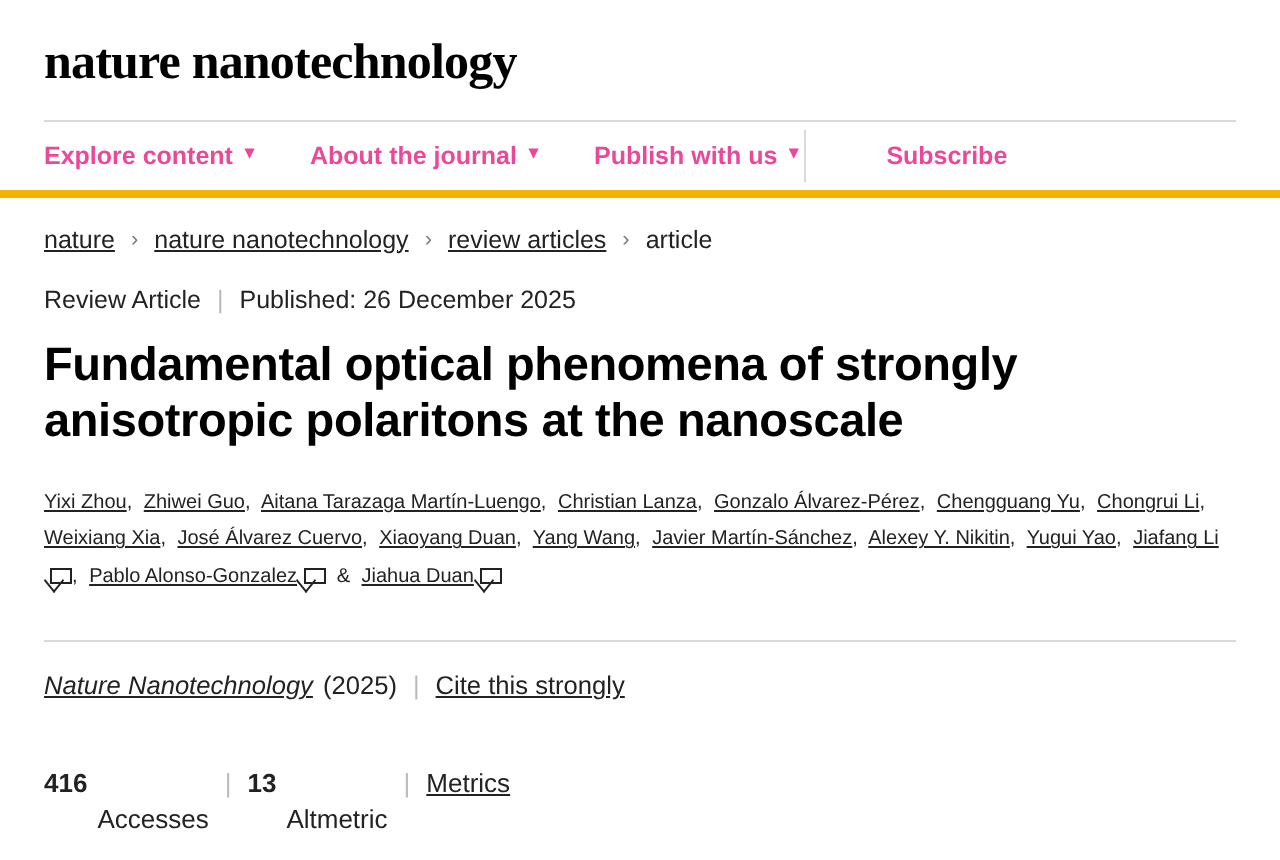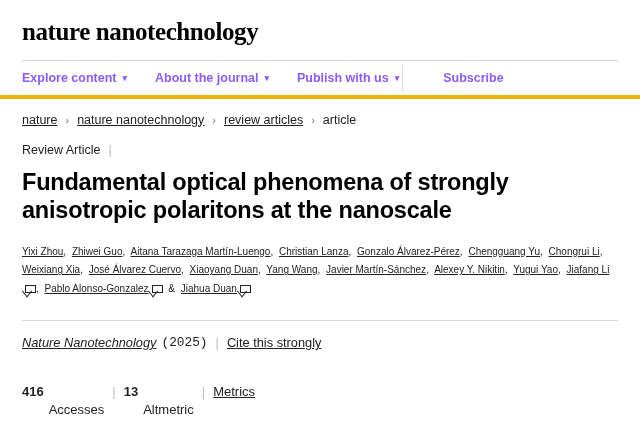--- a/index.html
+++ b/index.html
@@ -39,24 +39,24 @@
     border-top: 1px solid #d9d9d9;
     margin: 8px 22px 0 22px;
     display: flex;
     align-items: center;
     height: 34px;
     position: relative;
   }
   .nav-item {
     font-size: 12.5px;
     font-weight: bold;
-    color: #8b5cf6;
+    color: #ec4899;
     margin-right: 28px;
     display: flex;
-    align-items: center;
+    align-items: flex-start;
     white-space: nowrap;
     cursor: pointer;
   }
   .nav-item .caret {
     margin-left: 6px;
     font-size: 9px;
     line-height: 1;
     position: relative;
     top: 1px;
   }
@@ -183,21 +183,20 @@
     display: flex;
     align-items: center;
   }
   .journal-name {
     font-style: italic;
     text-decoration: underline;
     cursor: pointer;
   }
   .journal-year {
     margin-left: 5px;
-    font-family: Liberation Mono, monospace;
   }
   .journal-line .pipe {
     margin: 0 8px;
     color: #bbbbbb;
   }
   .cite-link {
     text-decoration: underline;
     cursor: pointer;
   }
 
@@ -261,20 +260,21 @@
     <a>review articles</a>
     <span class="sep">›</span>
     <span class="current">article</span>
   </div>
 
   <div class="article">
 
     <div class="article-meta">
       <span>Review Article</span>
       <span class="pipe">|</span>
+      <span>Published: 26 December 2025</span>
     </div>
 
     <h1 class="title">Fundamental optical phenomena of strongly anisotropic polaritons at the nanoscale</h1>
 
     <div class="authors">
       <span><span class="author">Yixi Zhou</span><span class="comma">,</span></span>
       <span><span class="author">Zhiwei Guo</span><span class="comma">,</span></span>
       <span><span class="author">Aitana Tarazaga Martín-Luengo</span><span class="comma">,</span></span>
       <span><span class="author">Christian Lanza</span><span class="comma">,</span></span>
       <span><span class="author">Gonzalo Álvarez-Pérez</span><span class="comma">,</span></span>

